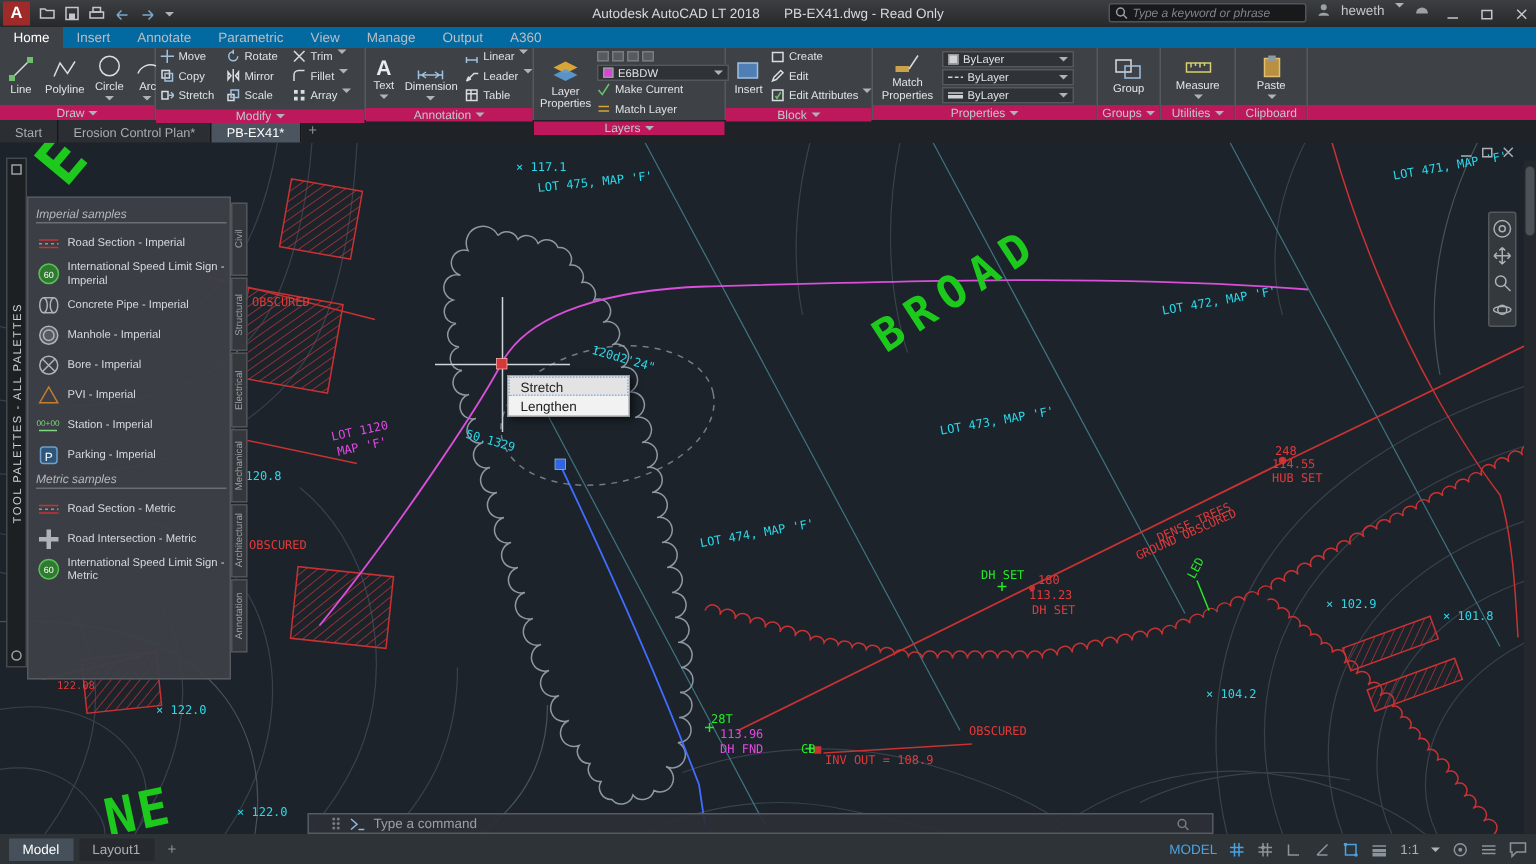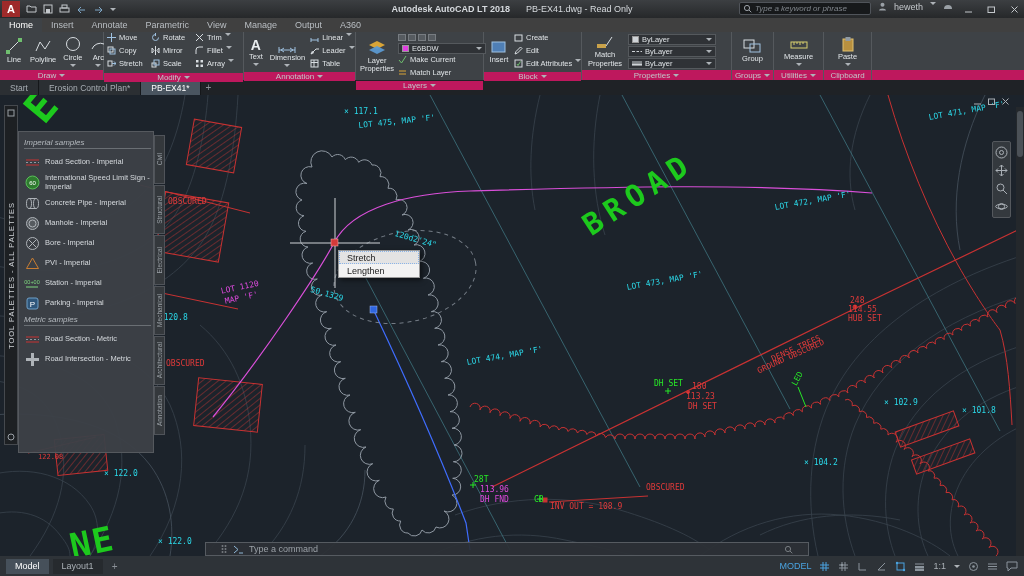--- a/index.html
+++ b/index.html
@@ -4,29 +4,29 @@
 <style>
 *{box-sizing:border-box;margin:0;padding:0}
 html,body{width:1024px;height:576px;overflow:hidden;background:#000;font-family:"Liberation Sans",sans-serif}
 #app{position:relative;width:1024px;height:576px;background:#26292c;color:#cfd3d7}
 svg{display:block}
 
 #titlebar{position:absolute;left:0;top:0;width:1024px;height:18px;background:linear-gradient(#3c3f42,#26282a);display:flex;align-items:center;font-size:9px;color:#c3c7cb;z-index:30}
 #logo{width:18px;height:16px;display:flex;align-items:center;justify-content:center;background:#9e2a2a;color:#fff;font-weight:bold;font-size:11px;margin-left:2px}
 .qat{display:flex;align-items:center;gap:6px;margin-left:6px}
 #tb-title{position:absolute;left:0;right:0;text-align:center;pointer-events:none;font-size:9px;color:#d6dade}
-#tb-title b{font-weight:bold;margin-right:16px}
+#tb-title b{font-weight:normal;margin-right:16px}
 #tb-right{margin-left:auto;display:flex;gap:7px;padding-right:2px}
 #search{display:flex;align-items:center;background:#17191b;border:1px solid #50545a;border-radius:2px;height:13px;padding:0 3px;gap:3px}
 #search input{background:transparent;border:0;outline:0;color:#9aa0a6;font-size:8px;width:112px;font-family:"Liberation Sans",sans-serif}
 #search input::placeholder{color:#80868c;font-style:italic}
 .winbtn{width:16px;height:14px;display:flex;align-items:center;justify-content:center}
 
 #ribbon{position:absolute;left:0;top:18px;width:1024px;height:62px;background:#2b2e31;z-index:29}
-#rtabs{display:flex;height:14px;background:#404040;font-size:9px}
+#rtabs{display:flex;height:14px;background:#0369a1;font-size:9px}
 .rtab{padding:0 9px;display:flex;align-items:center;color:#b9bec3}
 .rtab.active{background:#3e4246;color:#fff}
 #rbody{display:flex;height:48px;background:#3e4246}
 .panel{display:flex;flex-direction:column;border-right:1px solid #55595d}
 .panel.filler{flex:1;border-right:0}
 .pbody{flex:1;display:flex;align-items:center;padding:1px 3px;gap:3px}
 .pfoot{height:10px;font-size:8px;color:#c2c6c9;display:flex;align-items:center;justify-content:center;gap:3px;background:#be185d}
 .tri{width:0;height:0;border-left:3px solid transparent;border-right:3px solid transparent;border-top:3px solid #aeb3b8}
 .bigbtn{display:flex;flex-direction:column;align-items:center;justify-content:center;font-size:7.5px;color:#e2e6e9;text-align:center;line-height:1.1;gap:1px;padding:0 2px}
 .smallrow{display:flex;align-items:flex-start;gap:3px;font-size:7.5px;color:#dfe3e6;height:12px;white-space:nowrap}
@@ -797,20 +797,29 @@
         <span class="plabel">Road Section - Metric</span>
       </div>
       <div class="pitem">
         <span class="picon">
             <svg width="15" height="15">
               <path d="M7.5 1 V14 M1 7.5 H14" stroke="#aeb3b8" stroke-width="3"></path>
             </svg>
           </span>
         <span class="plabel">Road Intersection - Metric</span>
       </div>
+      <div class="pitem">
+        <span class="picon">
+            <svg width="15" height="15">
+              <circle cx="7.5" cy="7.5" r="6.5" fill="#2f7a2f" stroke="#58c058"></circle>
+              <text x="7.5" y="10" font-size="6" fill="#fff" text-anchor="middle">60</text>
+            </svg>
+          </span>
+        <span class="plabel">International Speed Limit Sign - Metric</span>
+      </div>
     </div>
 
     <div id="pal-tabs">
       <div class="ptab">
           <span>Civil</span>
         </div>
       <div class="ptab">
           <span>Structural</span>
         </div>
       <div class="ptab">

